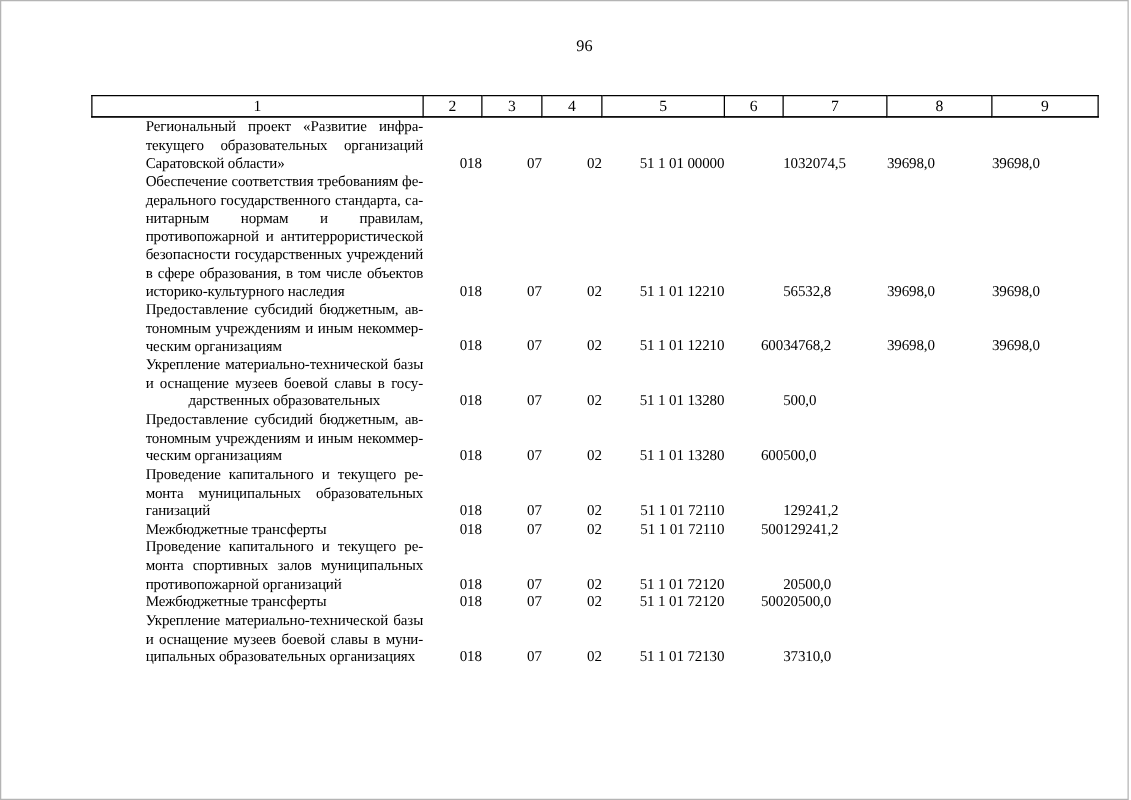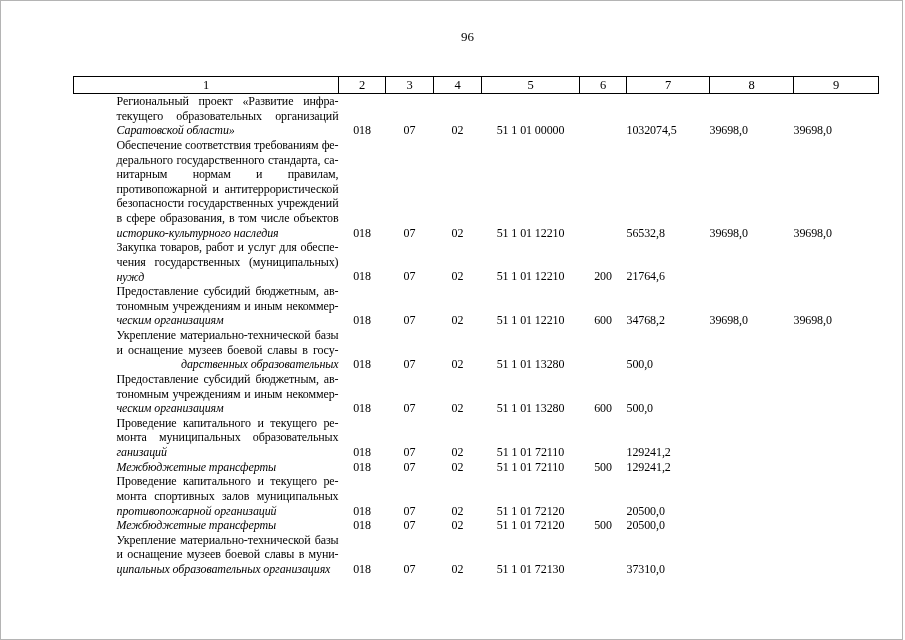--- a/index.html
+++ b/index.html
@@ -69,25 +69,24 @@
   td.desc .l {
     text-align: justify;
     text-align-last: justify;
     height: 14.64px;
     line-height: 14.64px;
     overflow: hidden;
     white-space: normal;
     padding-left: 35px;
   }
   td.desc .l.last {
-    text-align: right;
+    text-align: center;
     text-align-last: left;
-    font-style: italic;
-  }
-  td.center { text-align: center; }
+  }
+  td.center { text-align: right; }
   td.num {
     text-align: left;
     padding-right: 2px;
   }
 </style>
 </head>
 <body>
 
 <div class="page">
   <div class="page-number">96</div>
@@ -147,35 +146,20 @@
           <td class="center">07</td>
           <td class="center">02</td>
           <td class="center">51 1 01 12210</td>
           <td class="center"></td>
           <td class="num">56532,8</td>
           <td class="num">39698,0</td>
           <td class="num">39698,0</td>
         </tr>
         <tr>
           <td class="desc">
-            <div class="l">Закупка товаров, работ и услуг для обеспе-</div>
-            <div class="l">чения государственных (муниципальных)</div>
-            <div class="l last">нужд</div>
-          </td>
-          <td class="center">018</td>
-          <td class="center">07</td>
-          <td class="center">02</td>
-          <td class="center">51 1 01 12210</td>
-          <td class="center">200</td>
-          <td class="num">21764,6</td>
-          <td class="num"></td>
-          <td class="num"></td>
-        </tr>
-        <tr>
-          <td class="desc">
             <div class="l">Предоставление субсидий бюджетным, ав-</div>
             <div class="l">тономным учреждениям и иным некоммер-</div>
             <div class="l last">ческим организациям</div>
           </td>
           <td class="center">018</td>
           <td class="center">07</td>
           <td class="center">02</td>
           <td class="center">51 1 01 12210</td>
           <td class="center">600</td>
           <td class="num">34768,2</td>

